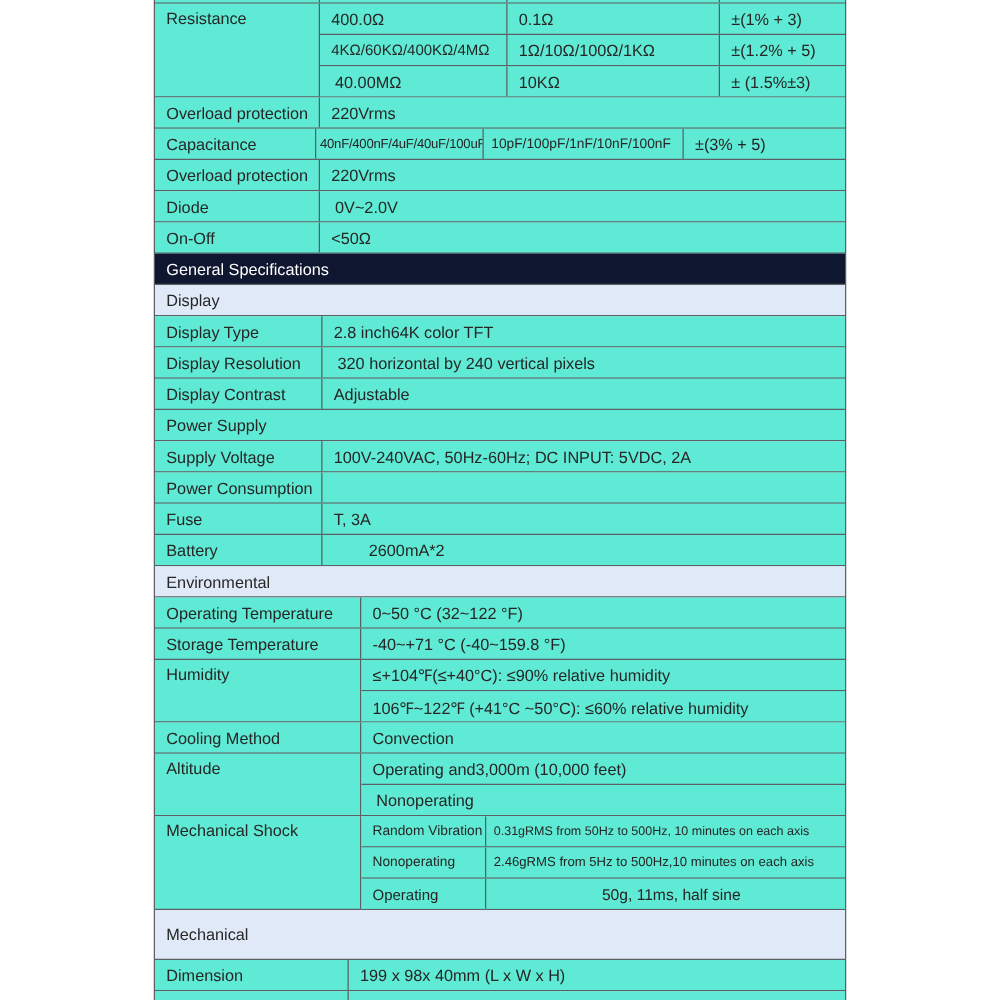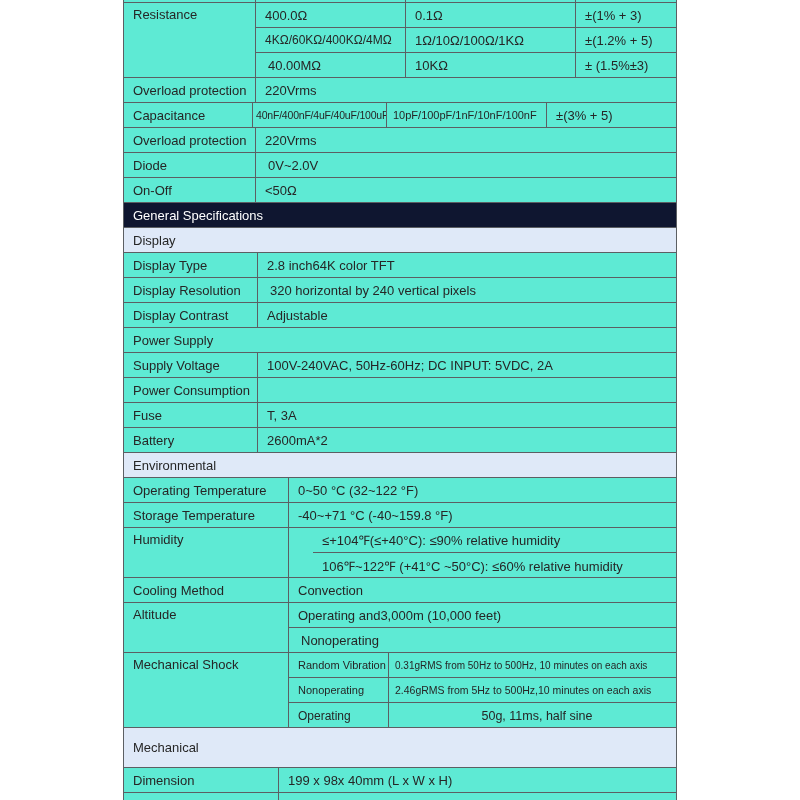--- a/index.html
+++ b/index.html
@@ -202,21 +202,21 @@
       </div>
     </div>
     <div class="trow" style="height: 25px;">
       <div class="cell" style="width: 134px;">
         <span class="txt">Fuse</span>
       </div>
       <div class="cell flex nobr">
         <span class="txt">T, 3A</span>
       </div>
     </div>
-    <div class="trow" style="height: 25px;">
+    <div class="trow" style="height: 25px; gap: 28px;">
       <div class="cell" style="width: 134px;">
         <span class="txt">Battery</span>
       </div>
       <div class="cell flex nobr">
         <span class="txt">2600mA*2</span>
       </div>
     </div>
     <div class="trow blue" style="height: 25px;">
       <div class="cell flex nobr">
         <span class="txt">Environmental</span>
@@ -231,21 +231,21 @@
       </div>
     </div>
     <div class="trow" style="height: 25px;">
       <div class="cell" style="width: 165px;">
         <span class="txt">Storage Temperature</span>
       </div>
       <div class="cell flex nobr">
         <span class="txt">-40~+71 °C (-40~159.8 °F)</span>
       </div>
     </div>
-    <div class="trow" style="height: 50px; gap: 24px;">
+    <div class="trow" style="height: 50px;">
       <div class="cell top" style="width: 165px;">
         <span class="txt">Humidity</span>
       </div>
       <div class="cell flex nobr stack">
         <div class="trow" style="height: 25px;">
           <div class="cell flex nobr">
             <span class="txt">≤+104℉(≤+40°C): ≤90% relative humidity</span>
           </div>
         </div>
         <div class="trow nobb" style="height: 25px;">

